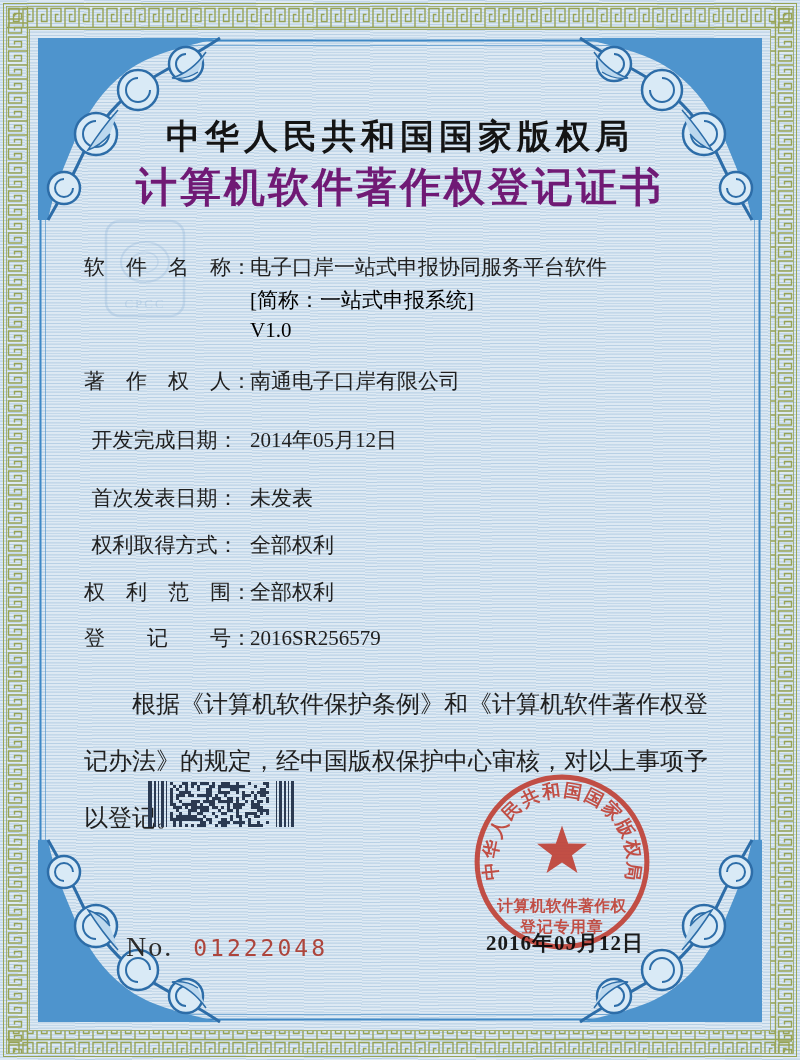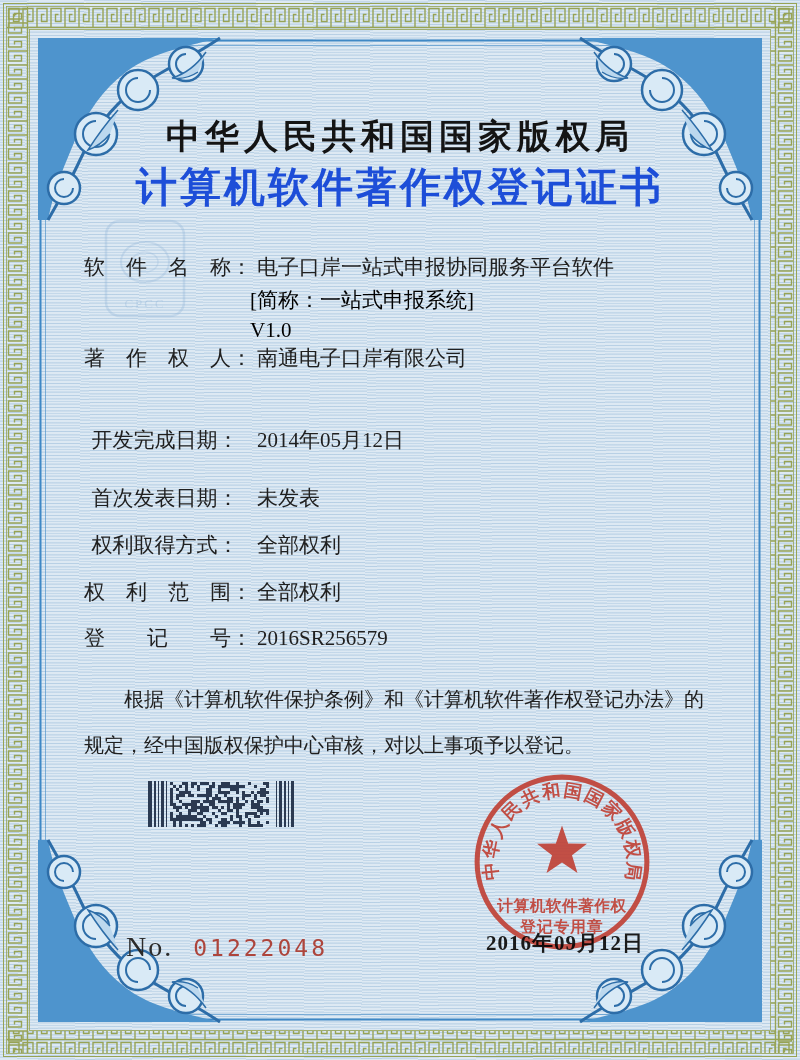--- a/index.html
+++ b/index.html
@@ -15,30 +15,30 @@
       repeating-linear-gradient(181deg, rgba(120,165,205,.25) 0 1px, rgba(0,0,0,0) 1px 3px),
       repeating-linear-gradient(179deg, rgba(120,165,205,.16) 0 1px, rgba(0,0,0,0) 1px 4px);
   }
   .decor { position:absolute; inset:0; z-index:1; }
   .content { position:absolute; inset:0; z-index:2; }
   .abs { position:absolute; }
 
   .title { top:114px; left:0; width:100%; text-align:center;
            font-size:34px; font-weight:bold; letter-spacing:5px; color:#141414; }
   .subtitle { top:160px; left:0; width:100%; text-align:center;
-              font-size:41px; font-weight:bold; letter-spacing:3px; color:#1d4ed8; }
+              font-size:41px; font-weight:bold; letter-spacing:3px; color:#701a75; }
   .certline { top:224px; left:0; width:712px; text-align:right; font-size:16px; color:#2a2a2a; }
   .certline .gap { display:inline-block; width:14px; }
 
   .row { position:absolute; left:84px; white-space:nowrap; font-size:21px; color:#202020; }
   .row .lab { display:inline-block; width:162px; white-space:nowrap;text-align:center; }
-  .row .val { margin-left:11px; }
+  .row .val { margin-left:4px; }
   .extra-line { position:absolute; left:250px; font-size:21px; color:#000000; white-space:nowrap; }
 
-  .statement { top:676px; left:84px; width:634px; font-size:20px; line-height:46px;
+  .statement { top:676px; left:84px; width:634px; font-size:24px; line-height:57px;
                text-indent:2em; color:#202020; }
 
   .seal-svg { left:466px; top:766px; mix-blend-mode:multiply; opacity:.92; }
   .seal-date { left:486px; top:929px; font-size:21px; font-weight:600; color:#1a1a1a; letter-spacing:1px; }
 
   .serial-row { left:126px; top:931px; white-space:nowrap; }
   .serial-prefix { font-size:28px; color:#2b2b2b; letter-spacing:2px; }
   .serial-number { font-family:"DejaVu Sans Mono","Liberation Mono",monospace;
                    font-size:23px; color:#ad453c; letter-spacing:3px; margin-left:20px; }
 </style>
@@ -112,21 +112,21 @@
     <div class="abs title">中华人民共和国国家版权局</div>
     <div class="abs subtitle">计算机软件著作权登记证书</div>
 
 
     <div class="row" style="top:253px">
       <span class="lab">软　件　名　称：</span><span class="val">电子口岸一站式申报协同服务平台软件</span>
     </div>
     <div class="extra-line" style="top:286px">[简称：一站式申报系统]</div>
     <div class="extra-line" style="top:318px">V1.0</div>
 
-    <div class="row" style="top:344px">
+    <div class="row" style="top:367px">
       <span class="lab">著　作　权　人：</span><span class="val">南通电子口岸有限公司</span>
     </div>
 
     <div class="row" style="top:426px">
       <span class="lab">开发完成日期：</span><span class="val">2014年05月12日</span>
     </div>
 
     <div class="row" style="top:484px">
       <span class="lab">首次发表日期：</span><span class="val">未发表</span>
     </div>

